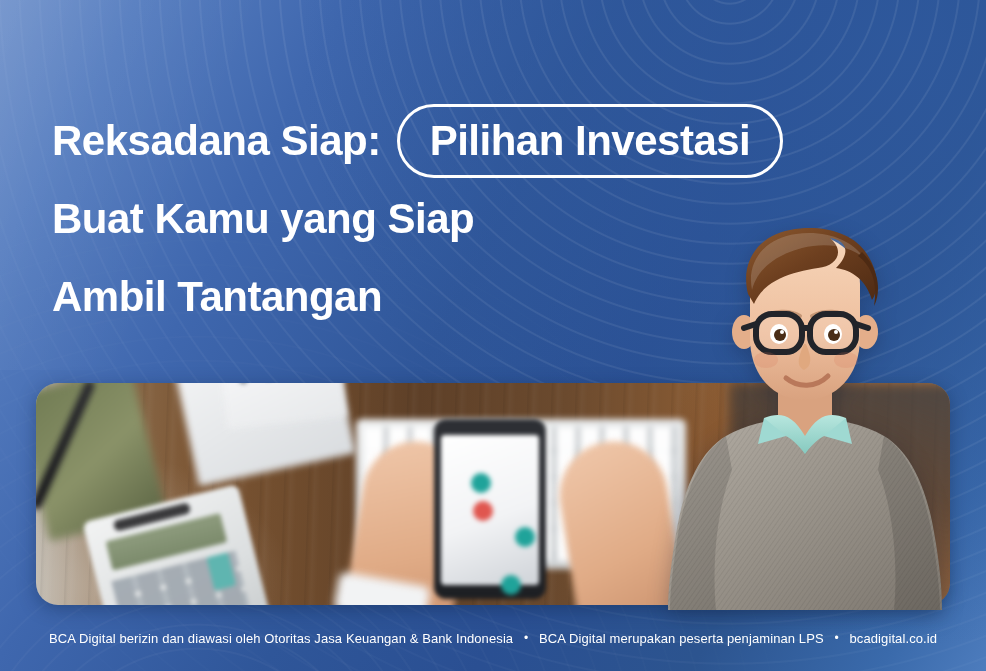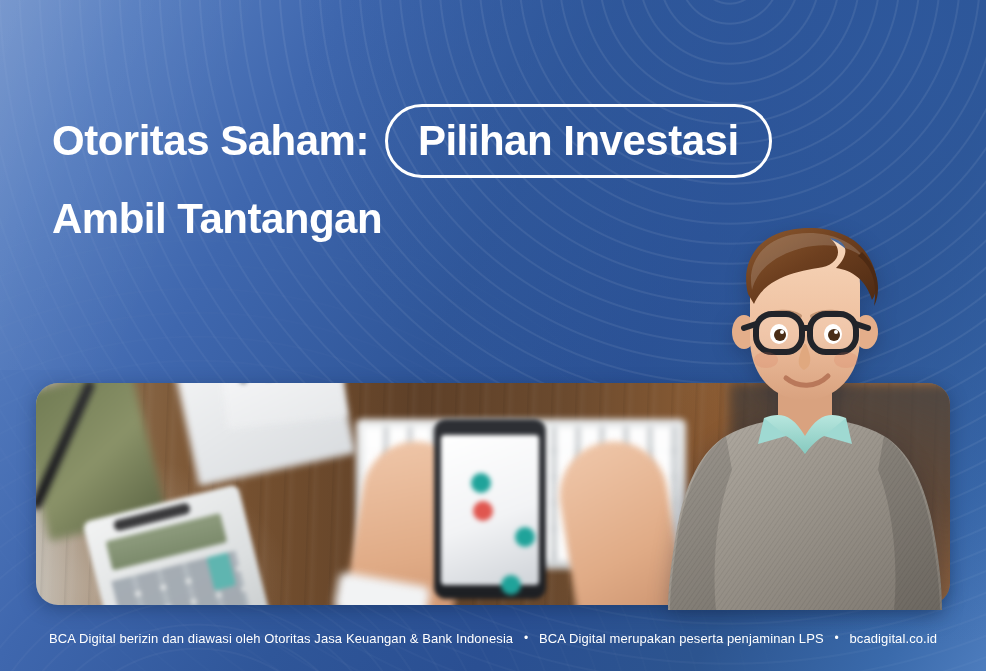--- a/index.html
+++ b/index.html
@@ -342,23 +342,24 @@
 
 <div class="banner">
 
   <div class="ripples"></div>
   <div class="ripples2"></div>
   <div class="sheen"></div>
 
 
   <div class="headline">
     <div class="hl-line">
-      <span>Otoritas Saham:</span>
+      <span>Reksadana Siap:</span>
       <span class="hl-pill">Pilihan Investasi</span>
     </div>
+    <div class="hl-line">Buat Kamu yang Siap</div>
     <div class="hl-line">Ambil Tantangan</div>
   </div>
 
   <div class="photo-card">
     <div class="photo"></div>
     <div class="photo-wood"></div>
 
     <div class="ph-notebook"></div>
     <div class="ph-pen"></div>
     <div class="ph-paper"></div>

